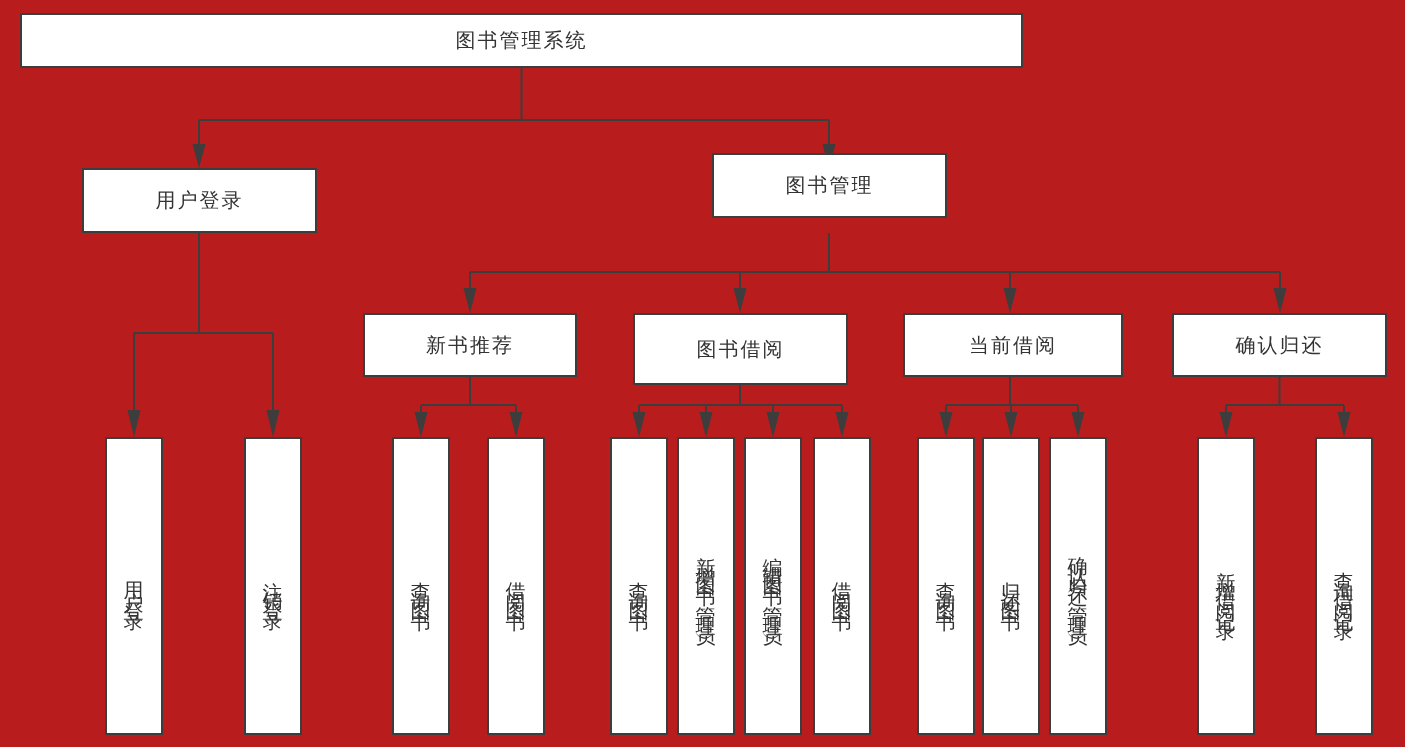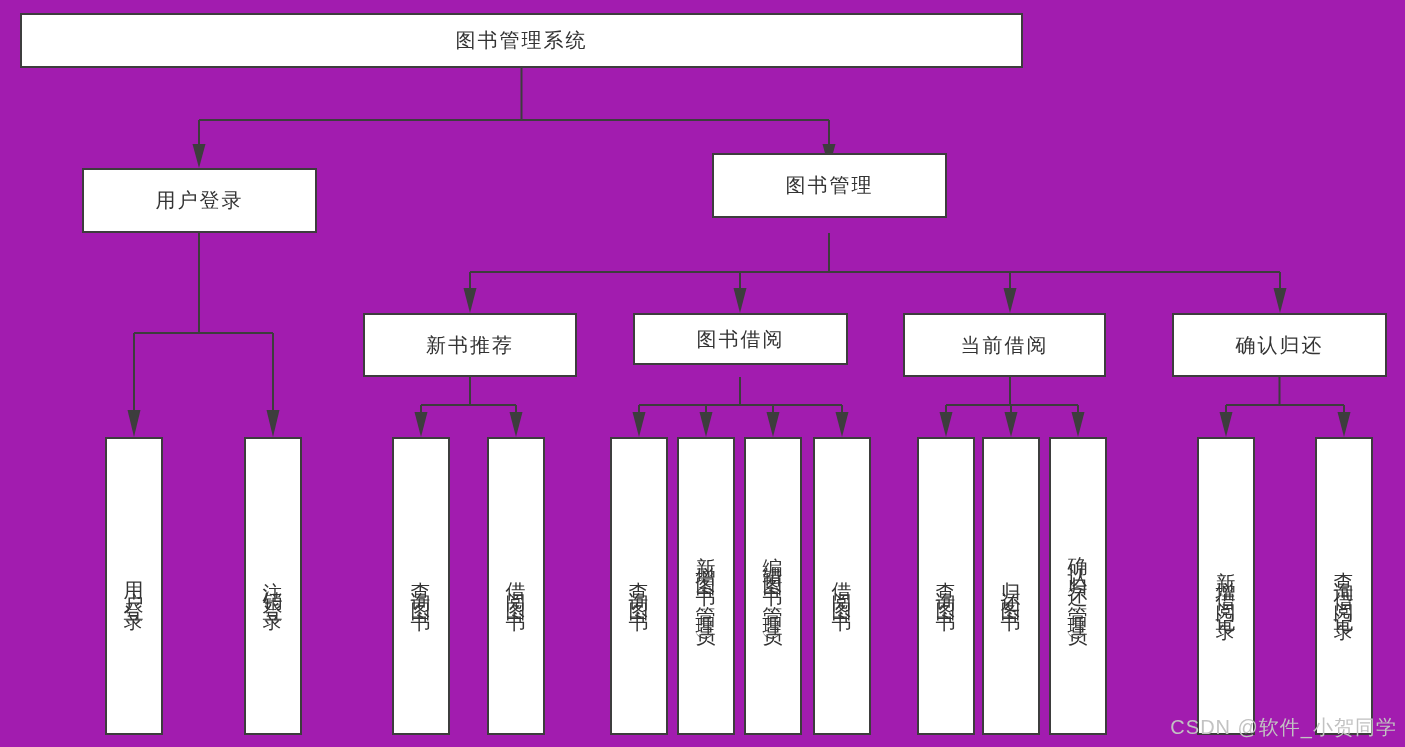--- a/index.html
+++ b/index.html
@@ -1,17 +1,17 @@
 <!DOCTYPE html>
 <html><head>
 <meta charset="utf-8">
 <style>
   html,body{margin:0;padding:0;background:#ffffff;}
   body{font-family:"Liberation Sans", sans-serif;}
-  #stage{position:relative;width:1405px;height:747px;background:#a21caf;overflow:hidden;}
+  #stage{position:relative;width:1405px;height:747px;background:#b91c1c;overflow:hidden;}
   #wires{position:absolute;left:0;top:0;width:1405px;height:747px;}
   .node{
     position:absolute;
     border:2px solid #3d3d3d;
     background:#ffffff;
     box-sizing:border-box;
     display:flex;
     align-items:center;
     justify-content:center;
     z-index:2;
@@ -38,22 +38,22 @@
     color:#c2c2c2;
     letter-spacing:1px;
     z-index:3;
     white-space:nowrap;
   }
   
   #n-root{left:20px;top:13px;width:1003px;height:55px;}
   #n-userlogin{left:82px;top:168px;width:235px;height:65px;}
   #n-bookmgmt{left:712px;top:153px;width:235px;height:65px;}
   #n-newbooks{left:363px;top:313px;width:214px;height:64px;}
-  #n-borrowing{left:633px;top:313px;width:215px;height:52px;}
-  #n-current{left:903px;top:313px;width:203px;height:64px;}
+  #n-borrowing{left:633px;top:313px;width:215px;height:72px;}
+  #n-current{left:903px;top:313px;width:220px;height:64px;}
   #n-records{left:1172px;top:313px;width:215px;height:64px;}
   .leaf{top:437px;width:58px;height:298px;}
   #l-login{left:105px;}
   #l-logout{left:244px;}
   #l-nb-query{left:392px;}
   #l-nb-borrow{left:487px;}
   #l-bw-query{left:610px;}
   #l-bw-add{left:677px;}
   #l-bw-edit{left:744px;}
   #l-bw-borrow{left:813px;}
@@ -205,15 +205,14 @@
     <span class="vtext">确认归还（管理员）</span>
   </div>
 
   <div class="node leaf" id="l-rc-add">
     <span class="vtext">新增借阅记录</span>
   </div>
   <div class="node leaf" id="l-rc-query">
     <span class="vtext">查询借阅记录</span>
   </div>
 
-  <div class="watermark">CSDN @软件_小贺同学</div>
 
 </div>
 
 </body></html>

